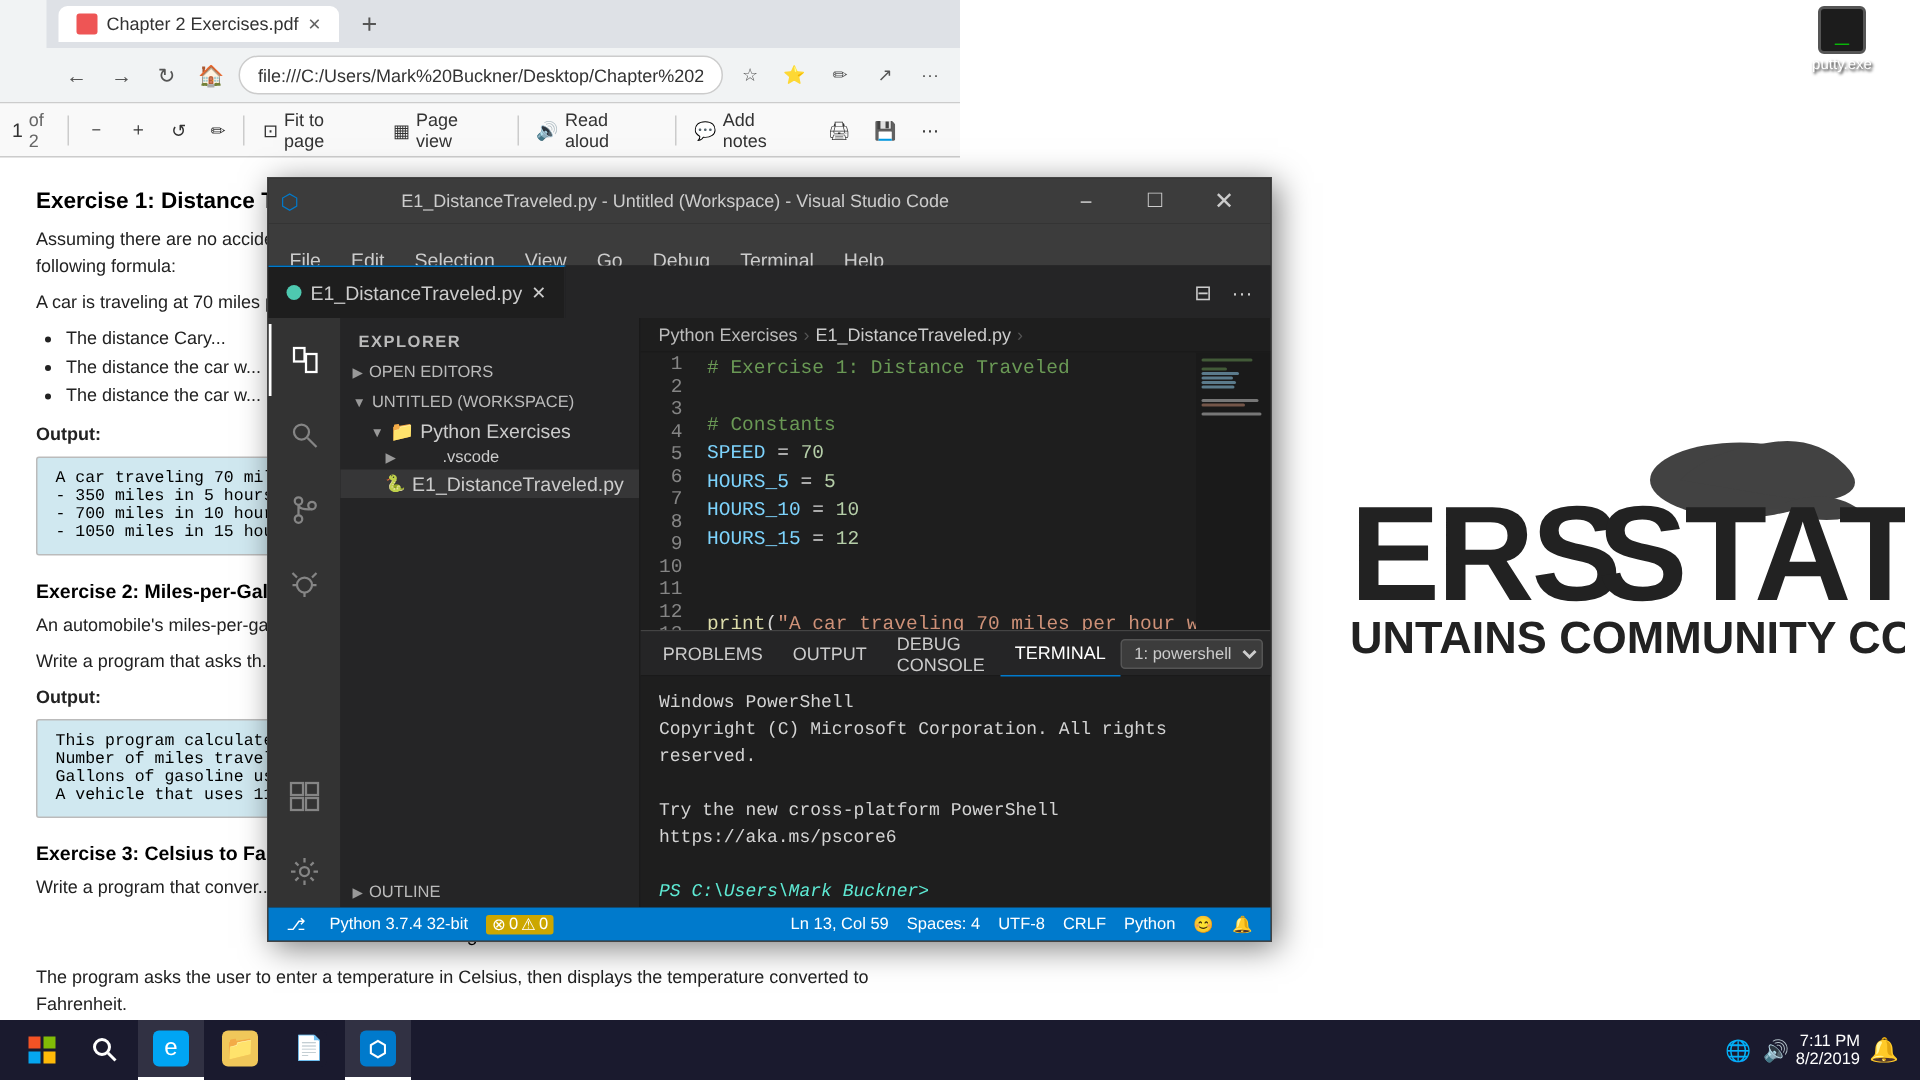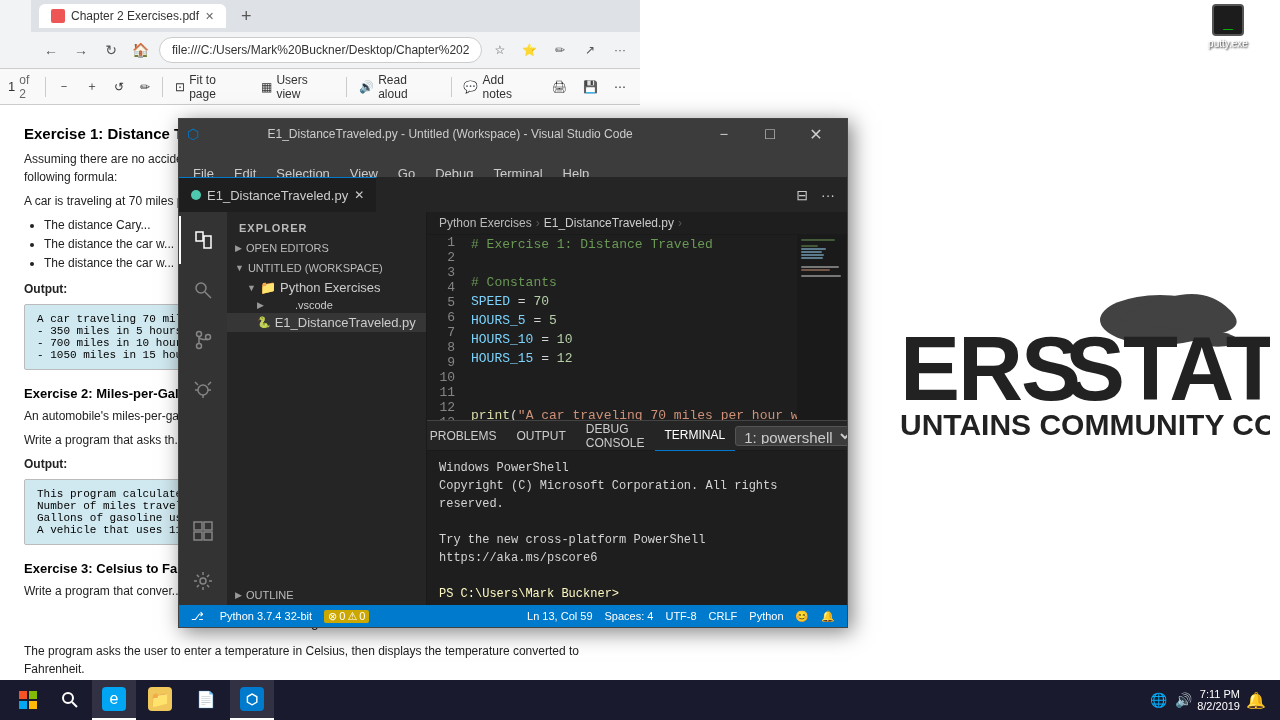--- a/index.html
+++ b/index.html
@@ -96,25 +96,25 @@
     .c-var { color: #7dd3fc; }
     .c-op { color: #d4d4d4; }
     .c-default { color: #d4d4d4; }
 
     
     .vscode-terminal { height: 185px; background: #1e1e1e; border-top: 1px solid #444; display: flex; flex-direction: column; flex-shrink: 0; align-items: center; }
     .terminal-tab-bar { display: flex; align-items: center; height: 30px; background: #252526; border-bottom: 1px solid #1a1a1a; padding: 0 8px; }
     .terminal-tab { padding: 0 10px; height: 30px; display: flex; align-items: center; font-size: 12px; color: #ccc; cursor: pointer; gap: 4px; }
     .terminal-tab.active { border-bottom: 1px solid #007acc; color: #fff; }
     .terminal-tab-actions { margin-left: auto; display: flex; align-items: center; gap: 4px; }
-    .terminal-select { background: #3c3c3c; border: 1px solid #555; color: #ccc; font-size: 15px; padding: 1px 4px; border-radius: 3px; height: 20px; }
+    .terminal-select { background: #3c3c3c; border: 1px solid #555; color: #ccc; font-size: 11px; padding: 1px 4px; border-radius: 3px; height: 20px; }
 
     .terminal-content { flex: 1; padding: 8px 12px; font-family: 'Courier New', monospace; font-size: 12px; color: #d4d4d4; overflow-y: auto; }
     .terminal-line { line-height: 1.5; }
-    .terminal-prompt { color: #fef9c3; }
+    .terminal-prompt { color: #5eead4; font-style: italic; }
 
     
     .vscode-statusbar { height: 22px; background: #007acc; display: flex; align-items: center; padding: 0 8px; gap: 8px; flex-shrink: 0; }
     .statusbar-item { font-size: 11px; color: #fff; display: flex; align-items: center; gap: 3px; cursor: pointer; padding: 0 4px; }
     .statusbar-right { margin-left: auto; display: flex; align-items: center; gap: 4px; }
     .statusbar-warning { background: #cca700; color: #fff; padding: 0 4px; font-size: 11px; display: flex; align-items: center; gap: 2px; border-radius: 2px; }
 
     
     .taskbar { position: absolute; bottom: 0; left: 0; width: 1280px; height: 40px; background: #1a1a2e; display: flex; align-items: center; padding: 0 4px; }
     .taskbar-start { width: 48px; height: 40px; display: flex; align-items: center; justify-content: center; cursor: pointer; }
@@ -169,21 +169,21 @@
   <div class="pdf-toolbar">
     <span style="font-size:13px;">1</span>
     <span style="font-size:12px;color:#666;">of 2</span>
     <div class="pdf-toolbar-sep"></div>
     <div class="pdf-toolbar-btn">－</div>
     <div class="pdf-toolbar-btn">＋</div>
     <div class="pdf-toolbar-btn">↺</div>
     <div class="pdf-toolbar-btn">✏</div>
     <div class="pdf-toolbar-sep"></div>
     <div class="pdf-toolbar-btn">⊡ <span>Fit to page</span></div>
-    <div class="pdf-toolbar-btn">▦ <span>Users view</span></div>
+    <div class="pdf-toolbar-btn">▦ <span>Page view</span></div>
     <div class="pdf-toolbar-sep"></div>
     <div class="pdf-toolbar-btn">🔊 <span>Read aloud</span></div>
     <div class="pdf-toolbar-sep"></div>
     <div class="pdf-toolbar-btn">💬 <span>Add notes</span></div>
     <div style="margin-left:auto;display:flex;gap:4px;">
       <div class="pdf-toolbar-btn">🖨</div>
       <div class="pdf-toolbar-btn">💾</div>
       <div class="pdf-toolbar-btn">⋯</div>
     </div>
   </div>

